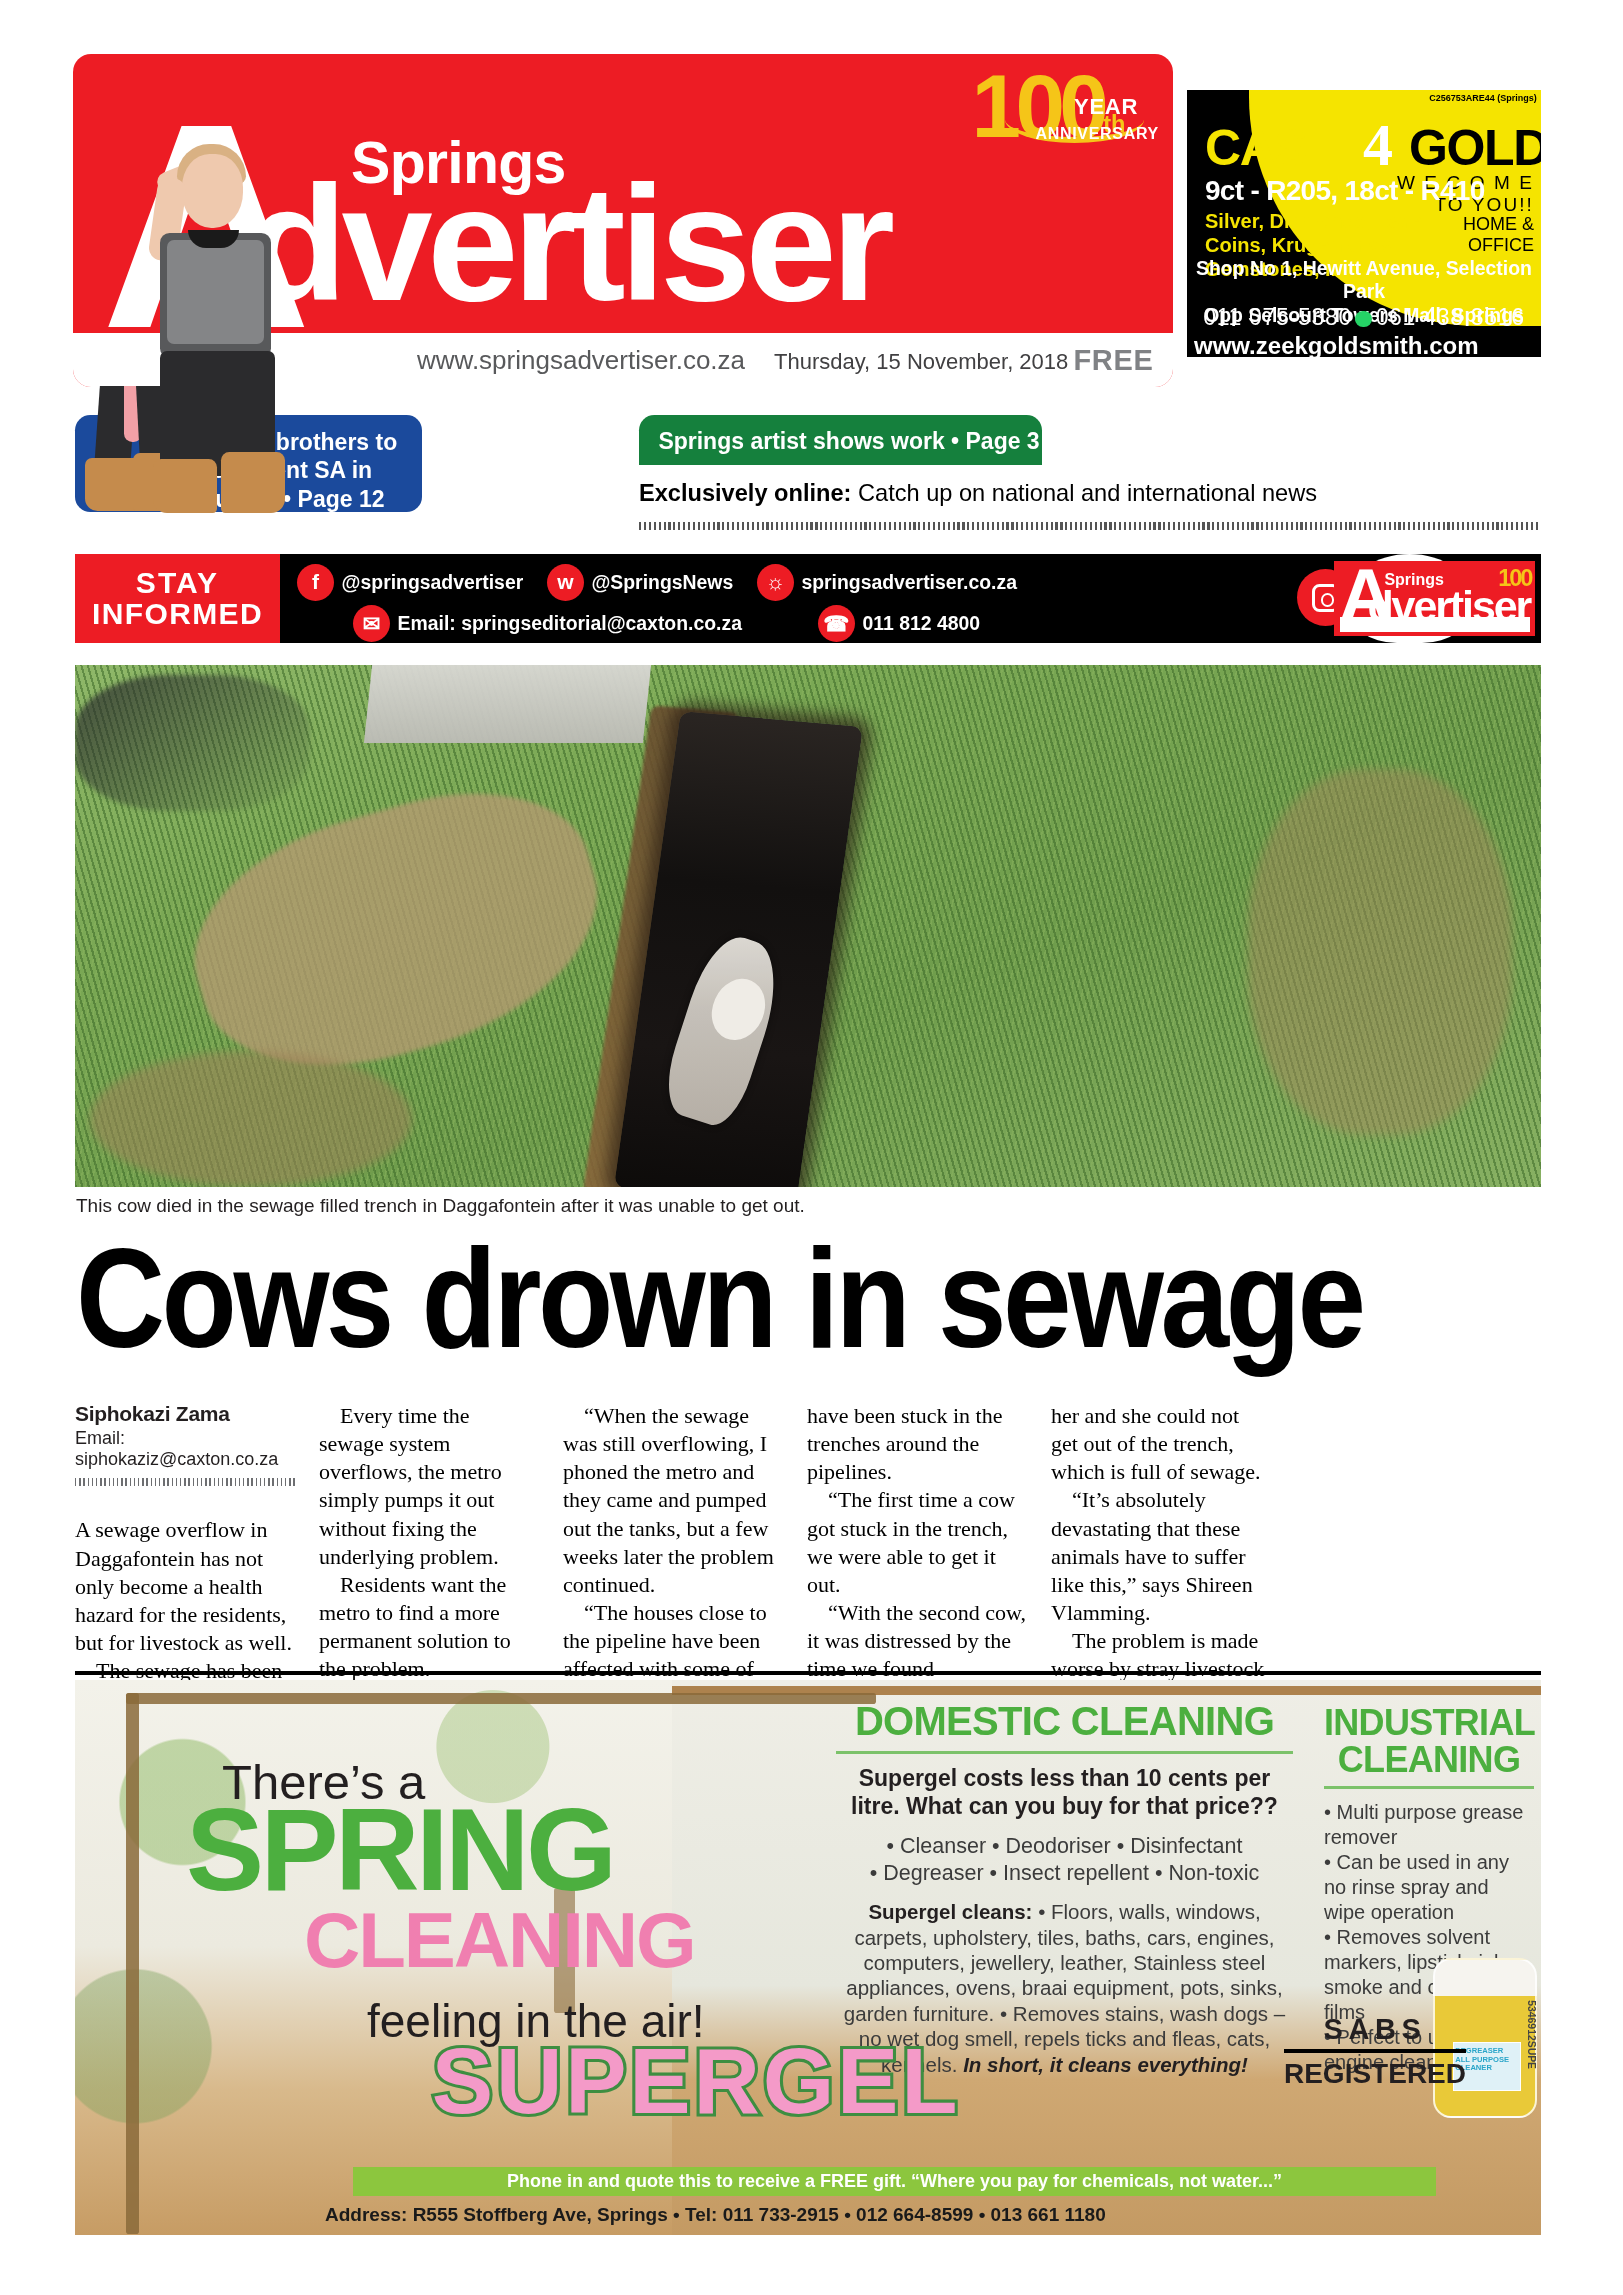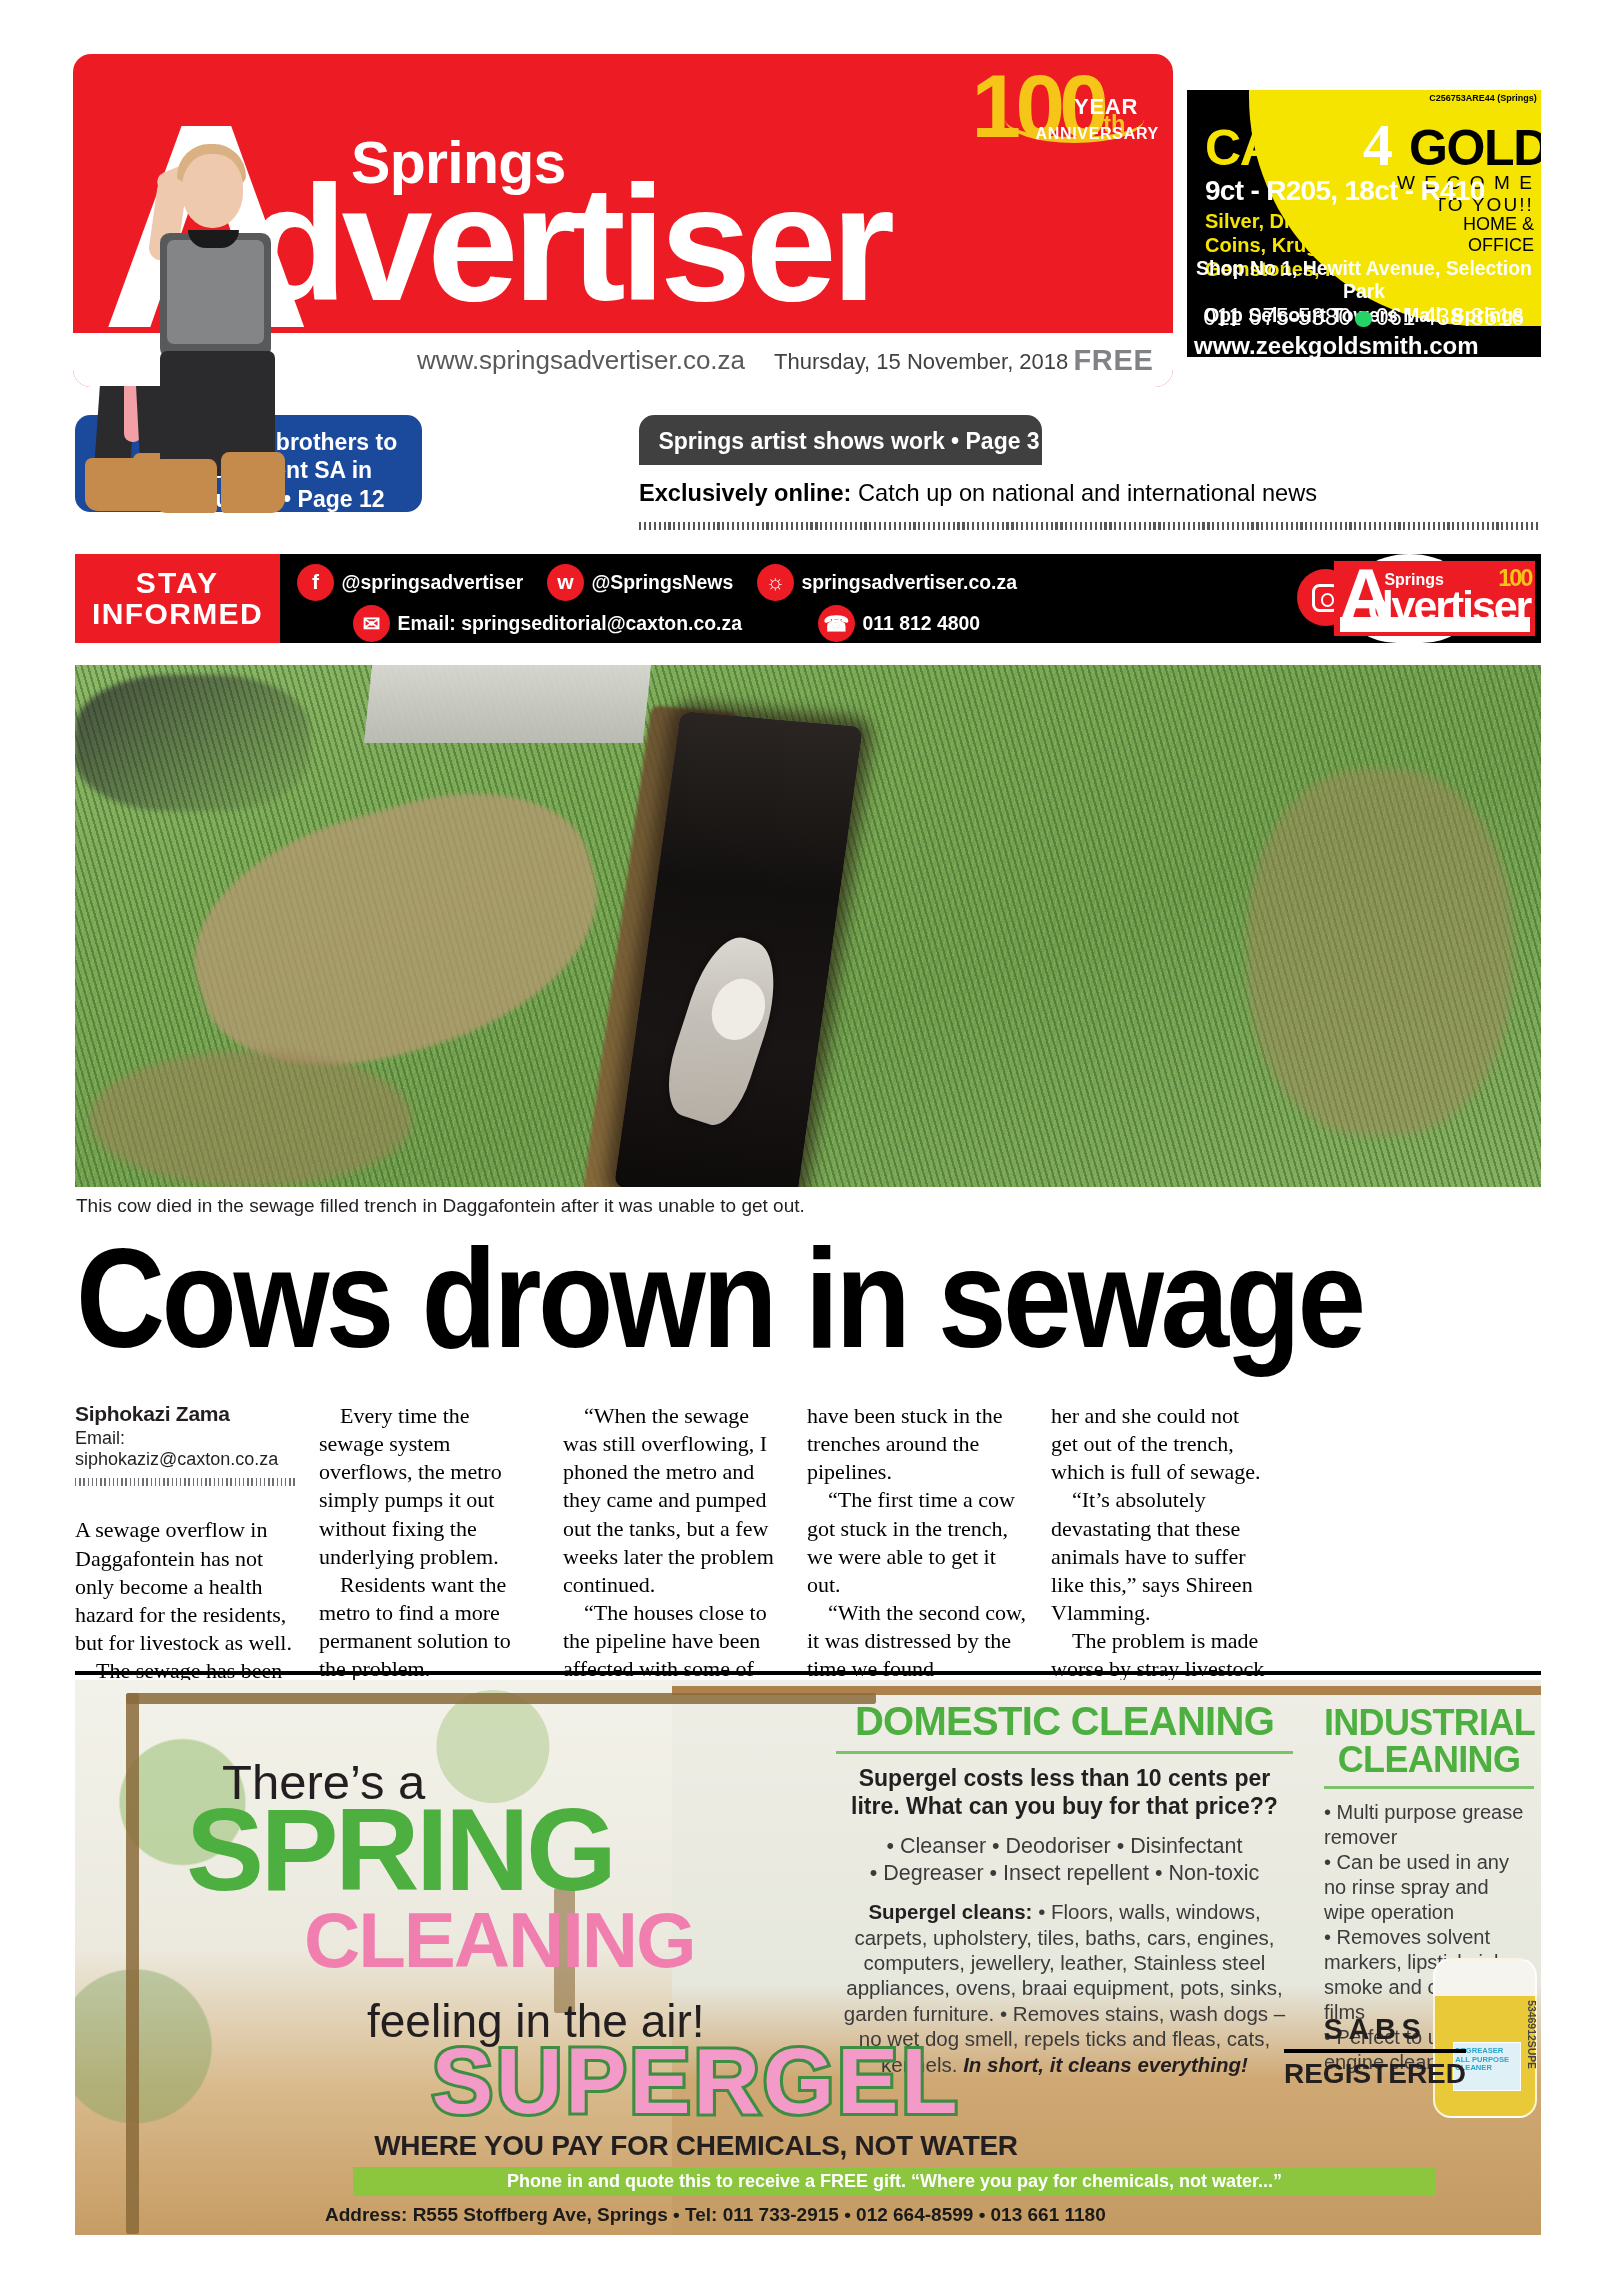--- a/index.html
+++ b/index.html
@@ -93,21 +93,21 @@
   }
   .teaser-boots { position:absolute; left:82px; top:386px; width:111px; height:125px; z-index:4; overflow:hidden;}
   .tb-leg1 { position:absolute; left:15.3px; top:0; width:36px; height:82px; background:#2b2b2d; transform:skewX(-4deg);}
   .tb-leg2 { position:absolute; left:56px; top:0; width:36px; height:75px; background:#2b2b2d; transform:skewX(3deg);}
   .tb-pink { position:absolute; left:42px; top:0; width:18px; height:56px; background:#F2A0A6; border-radius:0 0 8.3px 8.3px;}
   .tb-boot1 { position:absolute; left:2.8px; top:72px; width:60px; height:53px; background:#C58B4C; border-radius:7px 7px 4.2px 12.5px;}
   .tb-boot2 { position:absolute; left:51px; top:67px; width:60px; height:58px; background:#C58B4C; border-radius:7px 7px 12.5px 4.2px;}
 
   .teaser-red1 {
     position:absolute; left:639px; top:415px; width:403px; height:50px;
-    background:#404040; border-radius:15.3px 15.3px 0 0; color:#fff;
+    background:#15803d; border-radius:15.3px 15.3px 0 0; color:#fff;
     font-size:23px; font-weight:bold; padding:12.5px 0 0 19.4px;
   }
   .teaser-red2 {
     position:absolute; left:1062px; top:415px; width:479px; height:50px;
     background:#ED1C24; border-radius:15.3px 15.3px 0 0; color:#fff;
     font-size:23px; font-weight:bold; padding:12.5px 0 0 19.4px;
   }
   .teaser-online {
     position:absolute; left:639px; top:480px; width:902px;
     font-size:23.6px; color:#000;
@@ -501,21 +501,20 @@
       <div class="ad-jug-handle"></div>
       <div class="ad-jug-label">DEGREASER ALL PURPOSE CLEANER</div>
     </div>
 
     <div class="ad-sabs">
       <div class="ad-sabs-t">SABS</div>
       <div class="ad-sabs-r">REGISTERED</div>
     </div>
 
     <div class="ad-supergel">SUPERGEL</div>
-    <div class="ad-tag">WHERE YOU PAY FOR CHEMICALS, NOT WATER</div>
     <div class="ad-greenbar">Phone in and quote this to receive a FREE gift. “Where you pay for chemicals, not water...”</div>
 
     <div class="ad-contact">
       <div>Address: R555 Stoffberg Ave, Springs • Tel: 011 733-2915 • 012 664-8599 • 013 661 1180</div>
       <div>
         <span class="ad-wa"></span><span>WhatsApp Number: 066 008 1025 For Pricelists and Sales email: sales@supergel.co.za</span>
       </div>
 
     </div>
 

